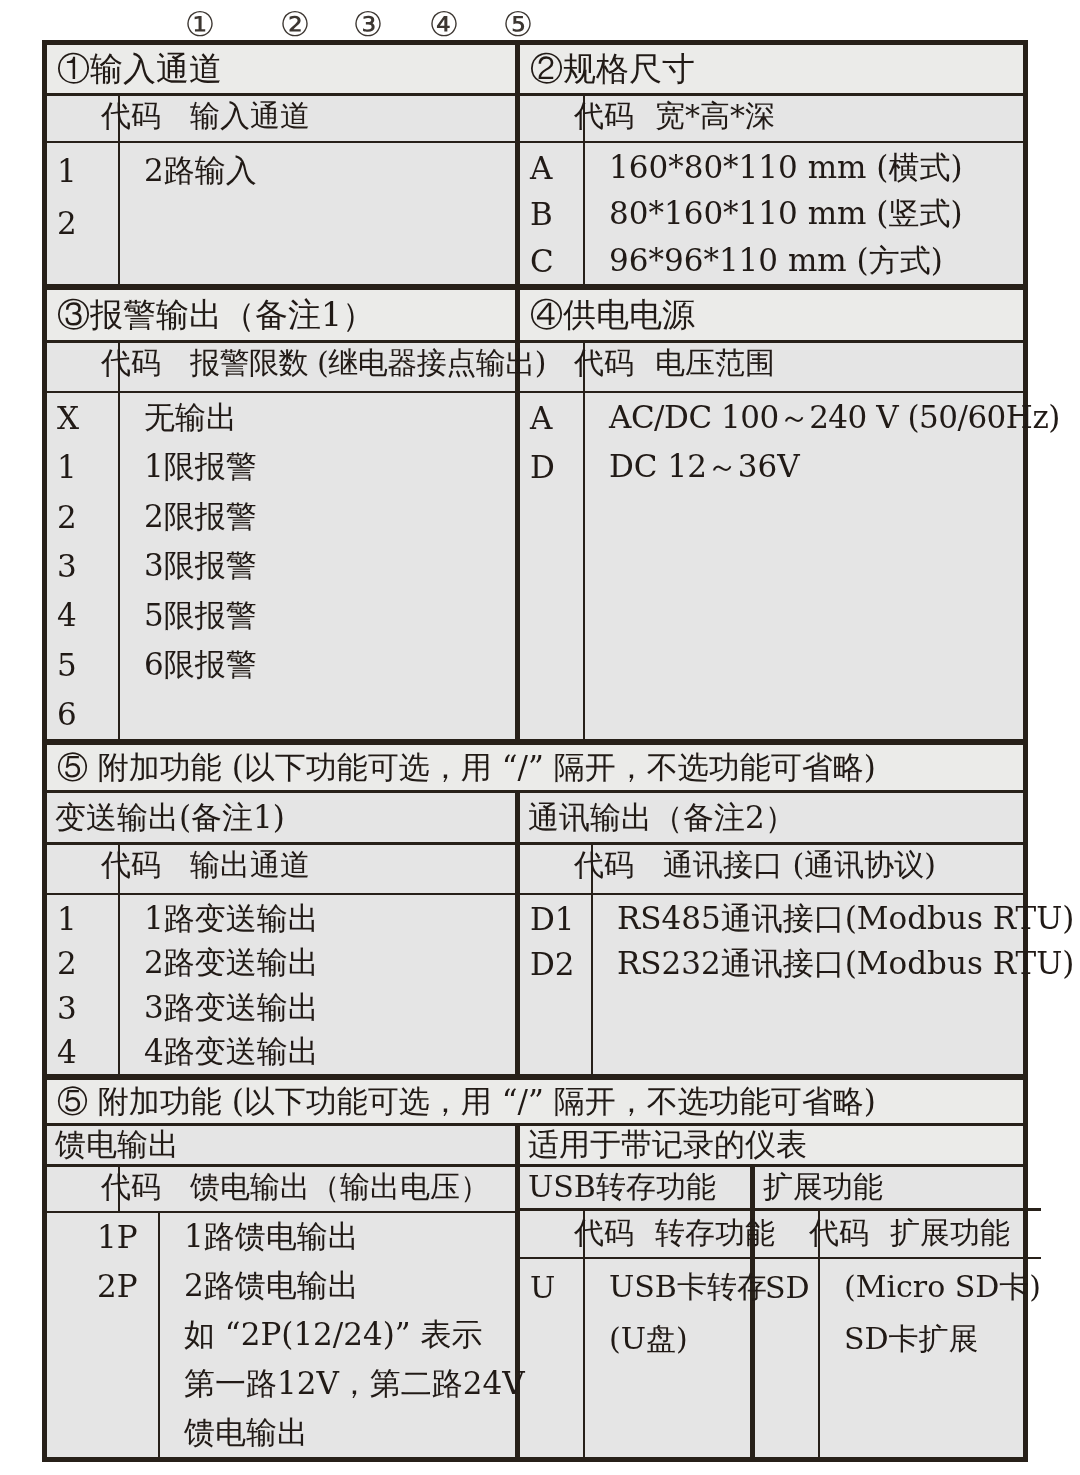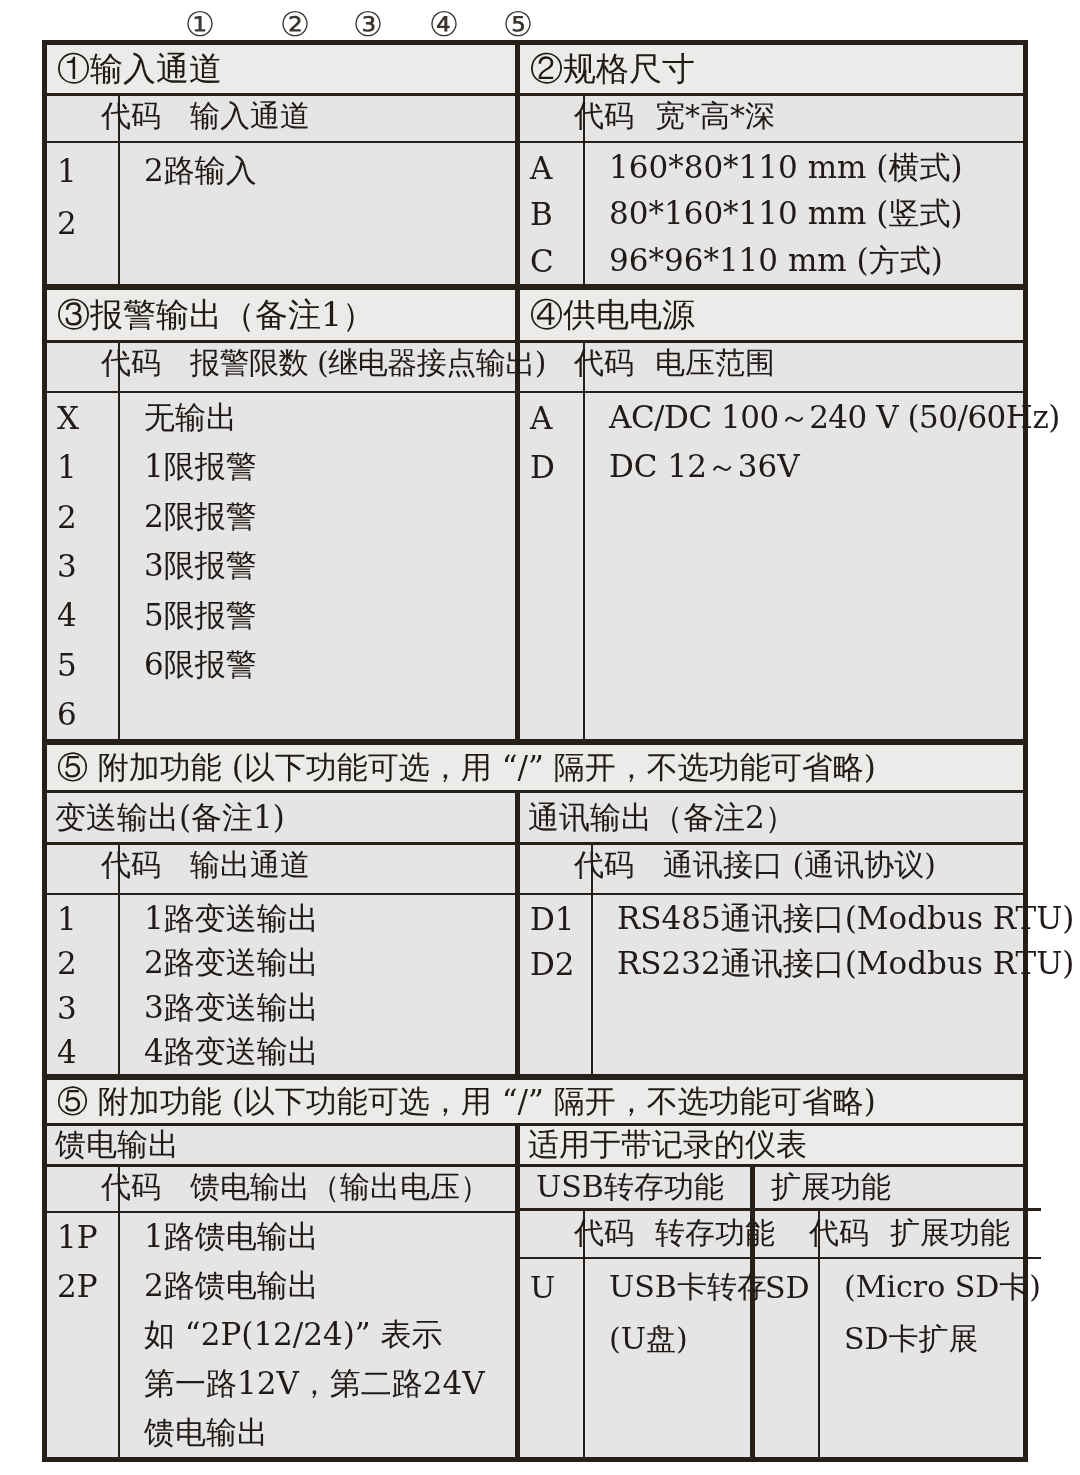--- a/index.html
+++ b/index.html
@@ -72,28 +72,28 @@
   .subhdr{
     font-size:31px;display:flex;align-items:center;
     padding-left:8px;width:100%;box-sizing:border-box;white-space:nowrap;
   }
   
   .botcol{display:flex;flex-direction:column;box-sizing:border-box;}
   .bot-colhdr{
     flex:none;height:46px;display:flex;
     border-bottom:2px solid var(--bd);box-sizing:border-box;
   }
-  .bot-body{flex:1;display:flex;box-sizing:border-box;}
+  .bot-body{flex:1;display:flex;box-sizing:border-box;margin-left:40px;}
   .b13L .line{height:48.8px;}
   .subtbl{display:flex;flex-direction:column;box-sizing:border-box;}
   .subtbl-a{width:235px;flex:none;border-right:5px solid var(--bd);}
   .subtbl-b{flex:1;}
   .subtbl-label{
     flex:none;height:44px;border-bottom:3px solid var(--bd);
-    display:flex;align-items:center;padding-left:16px;
+    display:flex;align-items:center;padding-left:8px;
     font-size:30px;box-sizing:border-box;white-space:nowrap;
   }
   .subtbl-codehdr{
     flex:none;height:48px;border-bottom:2px solid var(--bd);
     display:flex;box-sizing:border-box;
   }
   .subtbl-body{flex:1;display:flex;box-sizing:border-box;}
   .b13R .line{height:52px;font-size:30px;}
   .b13R .codecol,.b13R .desccol{padding-top:2px;}
   .b13R .line,.subtbl .code-txt,.subtbl .colhdr-txt{font-size:30px;}

